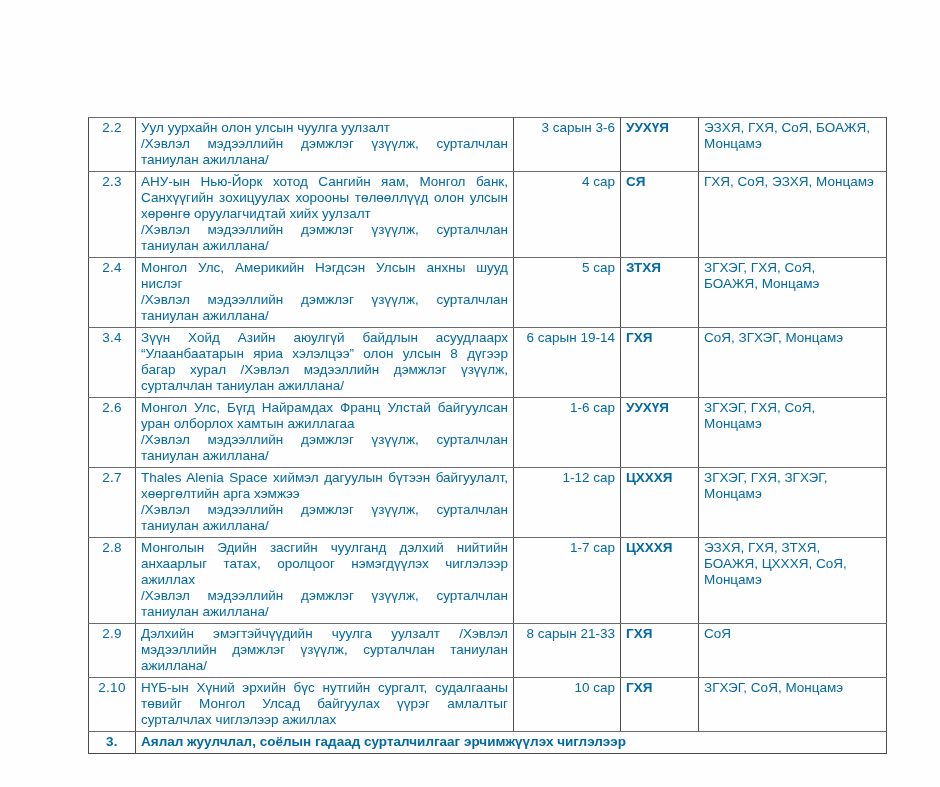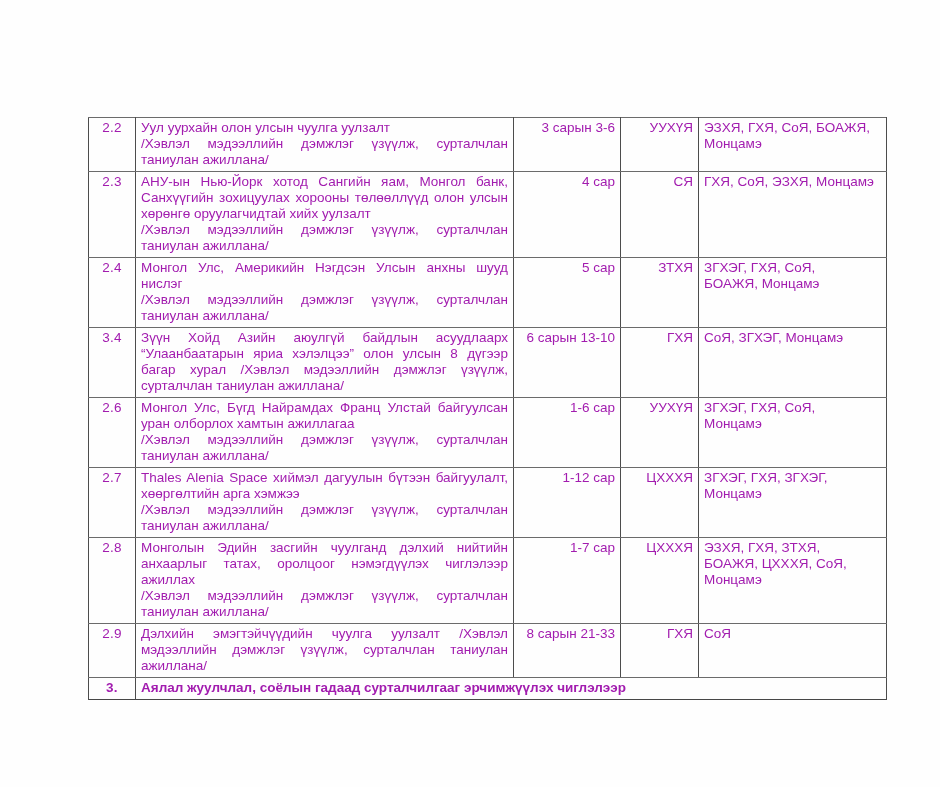--- a/index.html
+++ b/index.html
@@ -25,40 +25,41 @@
     border: 1px solid #474747;
   }
   table.doc-table td {
     border-left: 1px solid #4c4c4c;
     border-right: 1px solid #4c4c4c;
     border-top: 1px solid #6b6b6b;
     border-bottom: 1px solid #6b6b6b;
     vertical-align: top;
     font-size: 13.5px;
     line-height: 16px;
-    color: #a21caf;
+    color: #0369a1;
     padding: 2px 5px 3px 5px;
     overflow: hidden;
   }
   td.c-num {
     text-align: center;
     padding-left: 2px;
     padding-right: 2px;
     letter-spacing: 0.3px;
   }
   td.c-desc {
     text-align: justify;
     white-space: pre-line;
   }
   td.c-date {
     text-align: right;
     padding-left: 7px;
   }
   td.c-lead {
-    text-align: right;
+    text-align: left;
+    font-weight: bold;
   }
   td.c-orgs {
     white-space: pre-line;
   }
   tr.section-row td {
     font-weight: bold;
     border-bottom: 1px dotted #7a7a7a;
   }
   tr.section-row td.c-num {
     text-align: center;
@@ -99,21 +100,21 @@
           <td class="c-desc">Монгол Улс, Америкийн Нэгдсэн Улсын анхны шууд нислэг
 /Хэвлэл мэдээллийн дэмжлэг үзүүлж, сурталчлан таниулан ажиллана/</td>
           <td class="c-date">5 сар</td>
           <td class="c-lead">ЗТХЯ</td>
           <td class="c-orgs">ЗГХЭГ, ГХЯ, СоЯ,
 БОАЖЯ, Монцамэ</td>
         </tr>
         <tr>
           <td class="c-num">3.4</td>
           <td class="c-desc">Зүүн Хойд Азийн аюулгүй байдлын асуудлаарх “Улаанбаатарын яриа хэлэлцээ” олон улсын 8 дүгээр багар хурал /Хэвлэл мэдээллийн дэмжлэг үзүүлж, сурталчлан таниулан ажиллана/</td>
-          <td class="c-date">6 сарын 13-10</td>
+          <td class="c-date">6 сарын 19-14</td>
           <td class="c-lead">ГХЯ</td>
           <td class="c-orgs">СоЯ, ЗГХЭГ, Монцамэ</td>
         </tr>
         <tr>
           <td class="c-num">2.6</td>
           <td class="c-desc">Монгол Улс, Бүгд Найрамдах Франц Улстай байгуулсан уран олборлох хамтын ажиллагаа
 /Хэвлэл мэдээллийн дэмжлэг үзүүлж, сурталчлан таниулан ажиллана/</td>
           <td class="c-date">1-6 сар</td>
           <td class="c-lead">УУХҮЯ</td>
           <td class="c-orgs">ЗГХЭГ, ГХЯ, СоЯ,
@@ -138,19 +139,26 @@
 БОАЖЯ, ЦХХХЯ, СоЯ,
 Монцамэ</td>
         </tr>
         <tr>
           <td class="c-num">2.9</td>
           <td class="c-desc">Дэлхийн эмэгтэйчүүдийн чуулга уулзалт /Хэвлэл мэдээллийн дэмжлэг үзүүлж, сурталчлан таниулан ажиллана/</td>
           <td class="c-date">8 сарын 21-33</td>
           <td class="c-lead">ГХЯ</td>
           <td class="c-orgs">СоЯ</td>
         </tr>
+        <tr>
+          <td class="c-num">2.10</td>
+          <td class="c-desc">НҮБ-ын Хүний эрхийн бүс нутгийн сургалт, судалгааны төвийг Монгол Улсад байгуулах үүрэг амлалтыг сурталчлах чиглэлээр ажиллах</td>
+          <td class="c-date">10 сар</td>
+          <td class="c-lead">ГХЯ</td>
+          <td class="c-orgs">ЗГХЭГ, СоЯ, Монцамэ</td>
+        </tr>
         <tr class="section-row">
           <td class="c-num">3.</td>
           <td colspan="4">Аялал жуулчлал, соёлын гадаад сурталчилгааг эрчимжүүлэх чиглэлээр</td>
         </tr>
       </tbody>
   </table>
 </div>
 
 </body></html>

